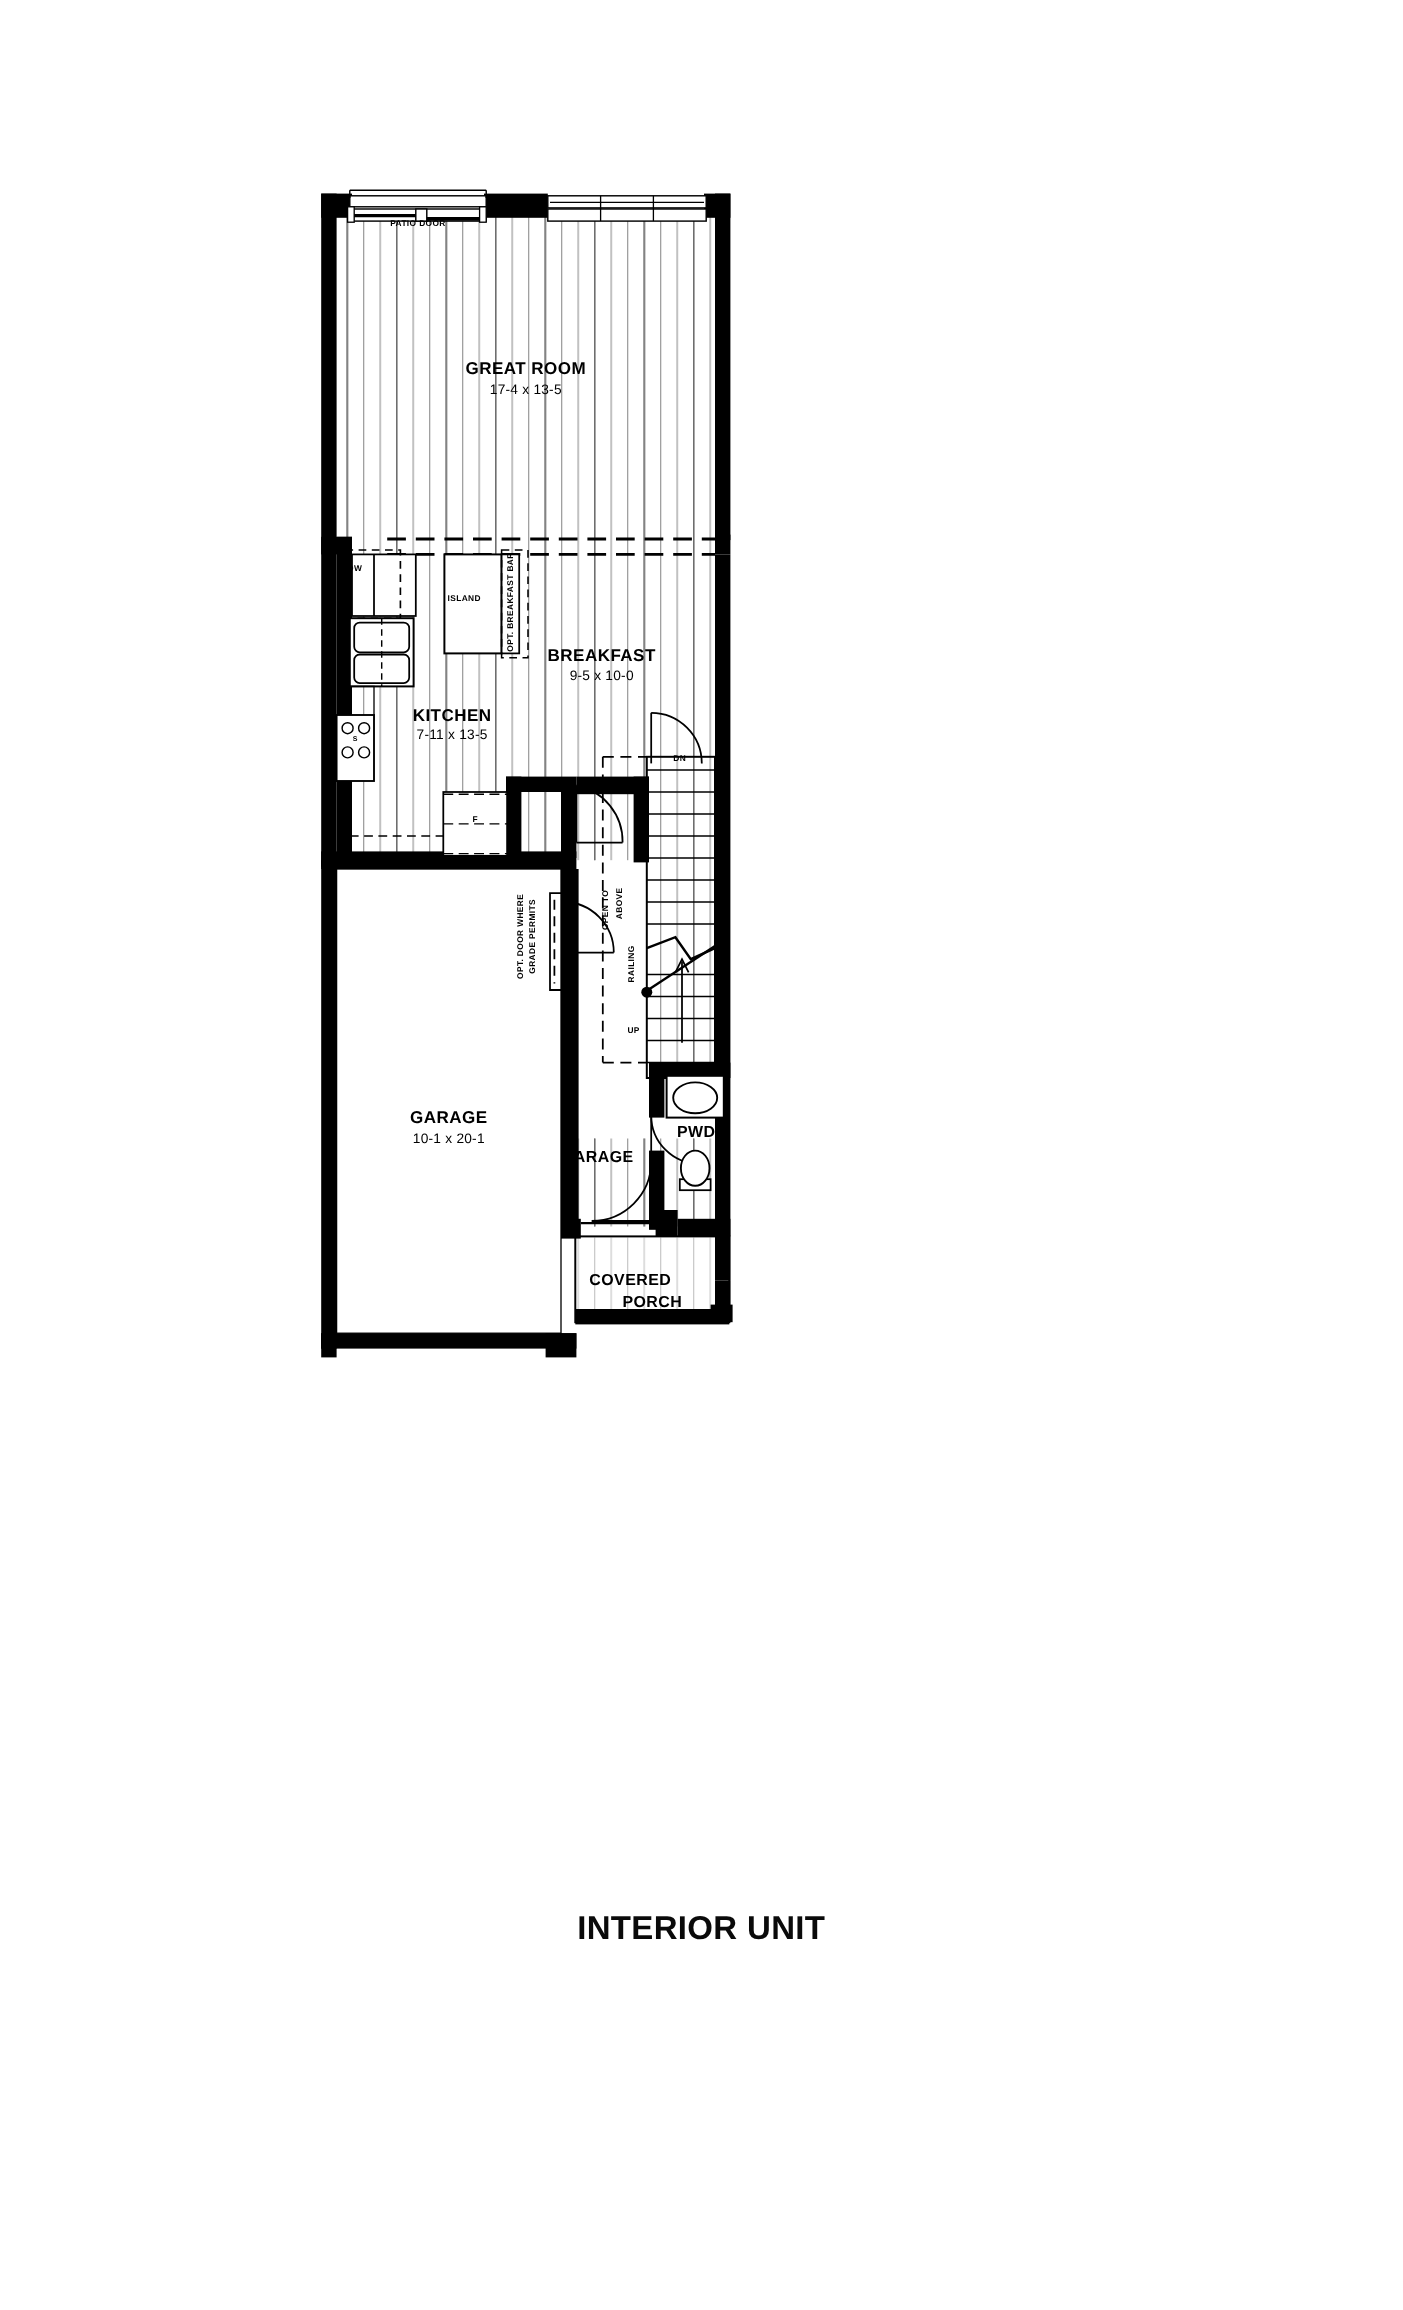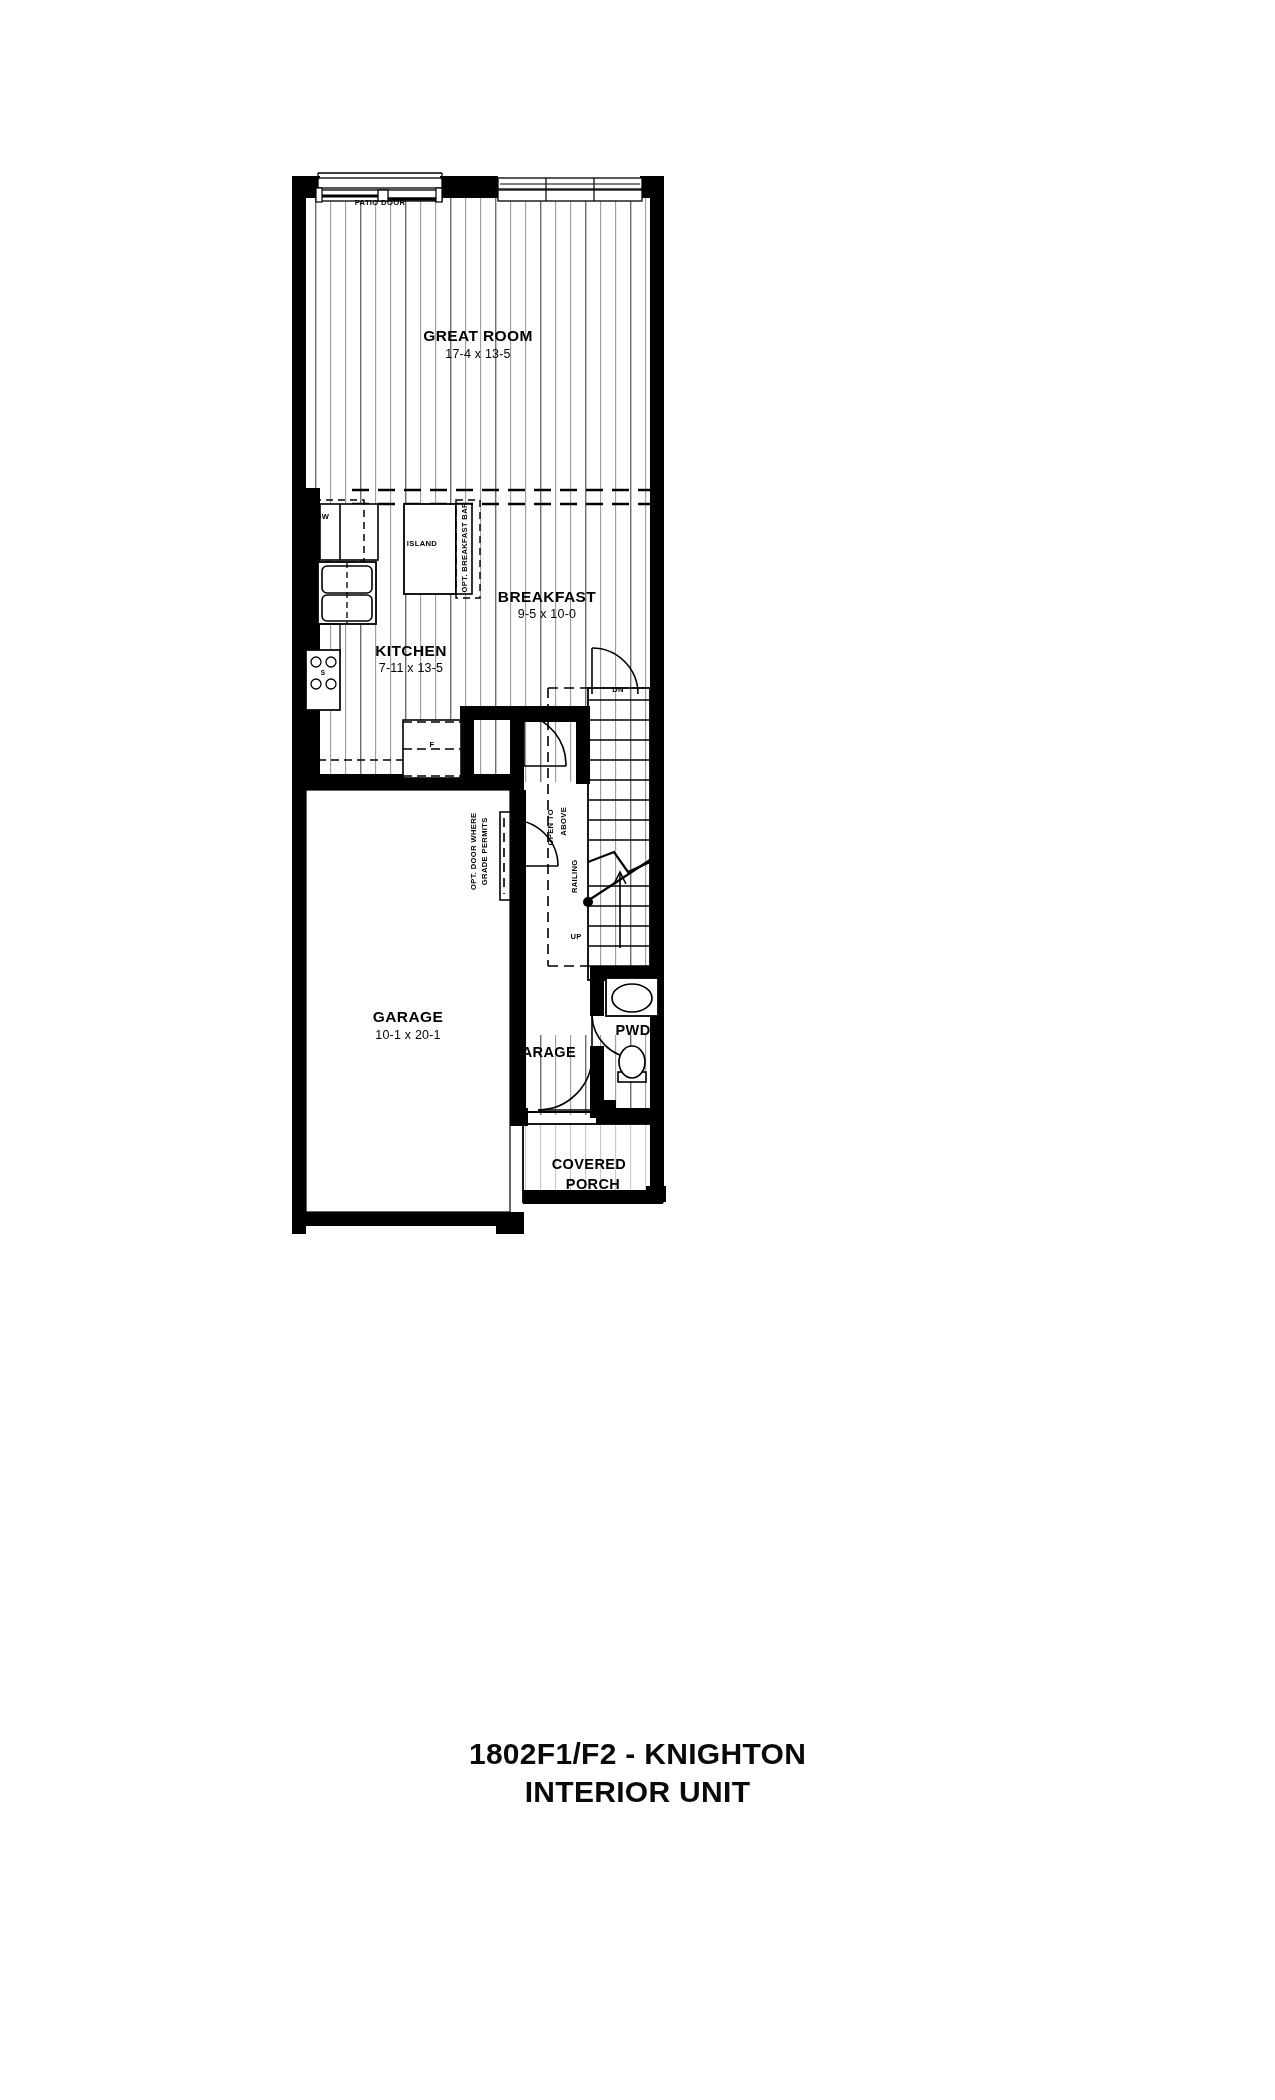--- a/index.html
+++ b/index.html
@@ -310,21 +310,21 @@
     <div class="lbl room-name" style="left:311px; top:642px; width:200px;">KITCHEN</div>
     <div class="lbl room-dim" style="left:311px; top:661px; width:200px;">7-11 x 13-5</div>
 
     <div class="lbl room-name" style="left:308px; top:1008px; width:200px;">GARAGE</div>
     <div class="lbl room-dim" style="left:308px; top:1028px; width:200px;">10-1 x 20-1</div>
 
     <div class="lbl room-name" style="left:478px; top:1044px; width:130px; font-size:14.5px;">GARAGE</div>
 
     <div class="lbl room-name" style="left:578px; top:1022px; width:110px; font-size:14.5px;">PWD</div>
 
-    <div class="lbl room-name" style="left:519px; top:1156px; width:140px; font-size:14.5px;">COVERED</div>
+    <div class="lbl room-name" style="left:503px; top:1156px; width:140px; font-size:14.5px;">COVERED</div>
     <div class="lbl room-name" style="left:523px; top:1176px; width:140px; font-size:14.5px;">PORCH</div>
 
     <div class="lbl tiny" style="left:318px; top:199px; width:124px;">PATIO DOOR</div>
 
     <div class="lbl tiny" style="left:316px; top:513px; width:44px; text-align:left;">DW</div>
 
     <div class="lbl tiny-sm" style="left:306px; top:669px; width:34px;">S</div>
 
     <div class="lbl tiny" style="left:403px; top:741px; width:58px;">F</div>
 
@@ -340,17 +340,16 @@
 
     <div class="lbl tiny rot90" style="left:518px; top:823px; width:66px;">OPEN TO</div>
     <div class="lbl tiny rot90" style="left:531px; top:817px; width:66px;">ABOVE</div>
 
     <div class="lbl tiny rot90" style="left:414px; top:847px; width:120px;">OPT. DOOR WHERE</div>
     <div class="lbl tiny rot90" style="left:425px; top:847px; width:120px;">GRADE PERMITS</div>
 
   </div>
 
   <div id="titleblock">
-    <div class="tline">1802F1/F2 - KNIGHTON</div>
     <div class="tline">INTERIOR UNIT</div>
   </div>
 
 </div>
 
 </body></html>

